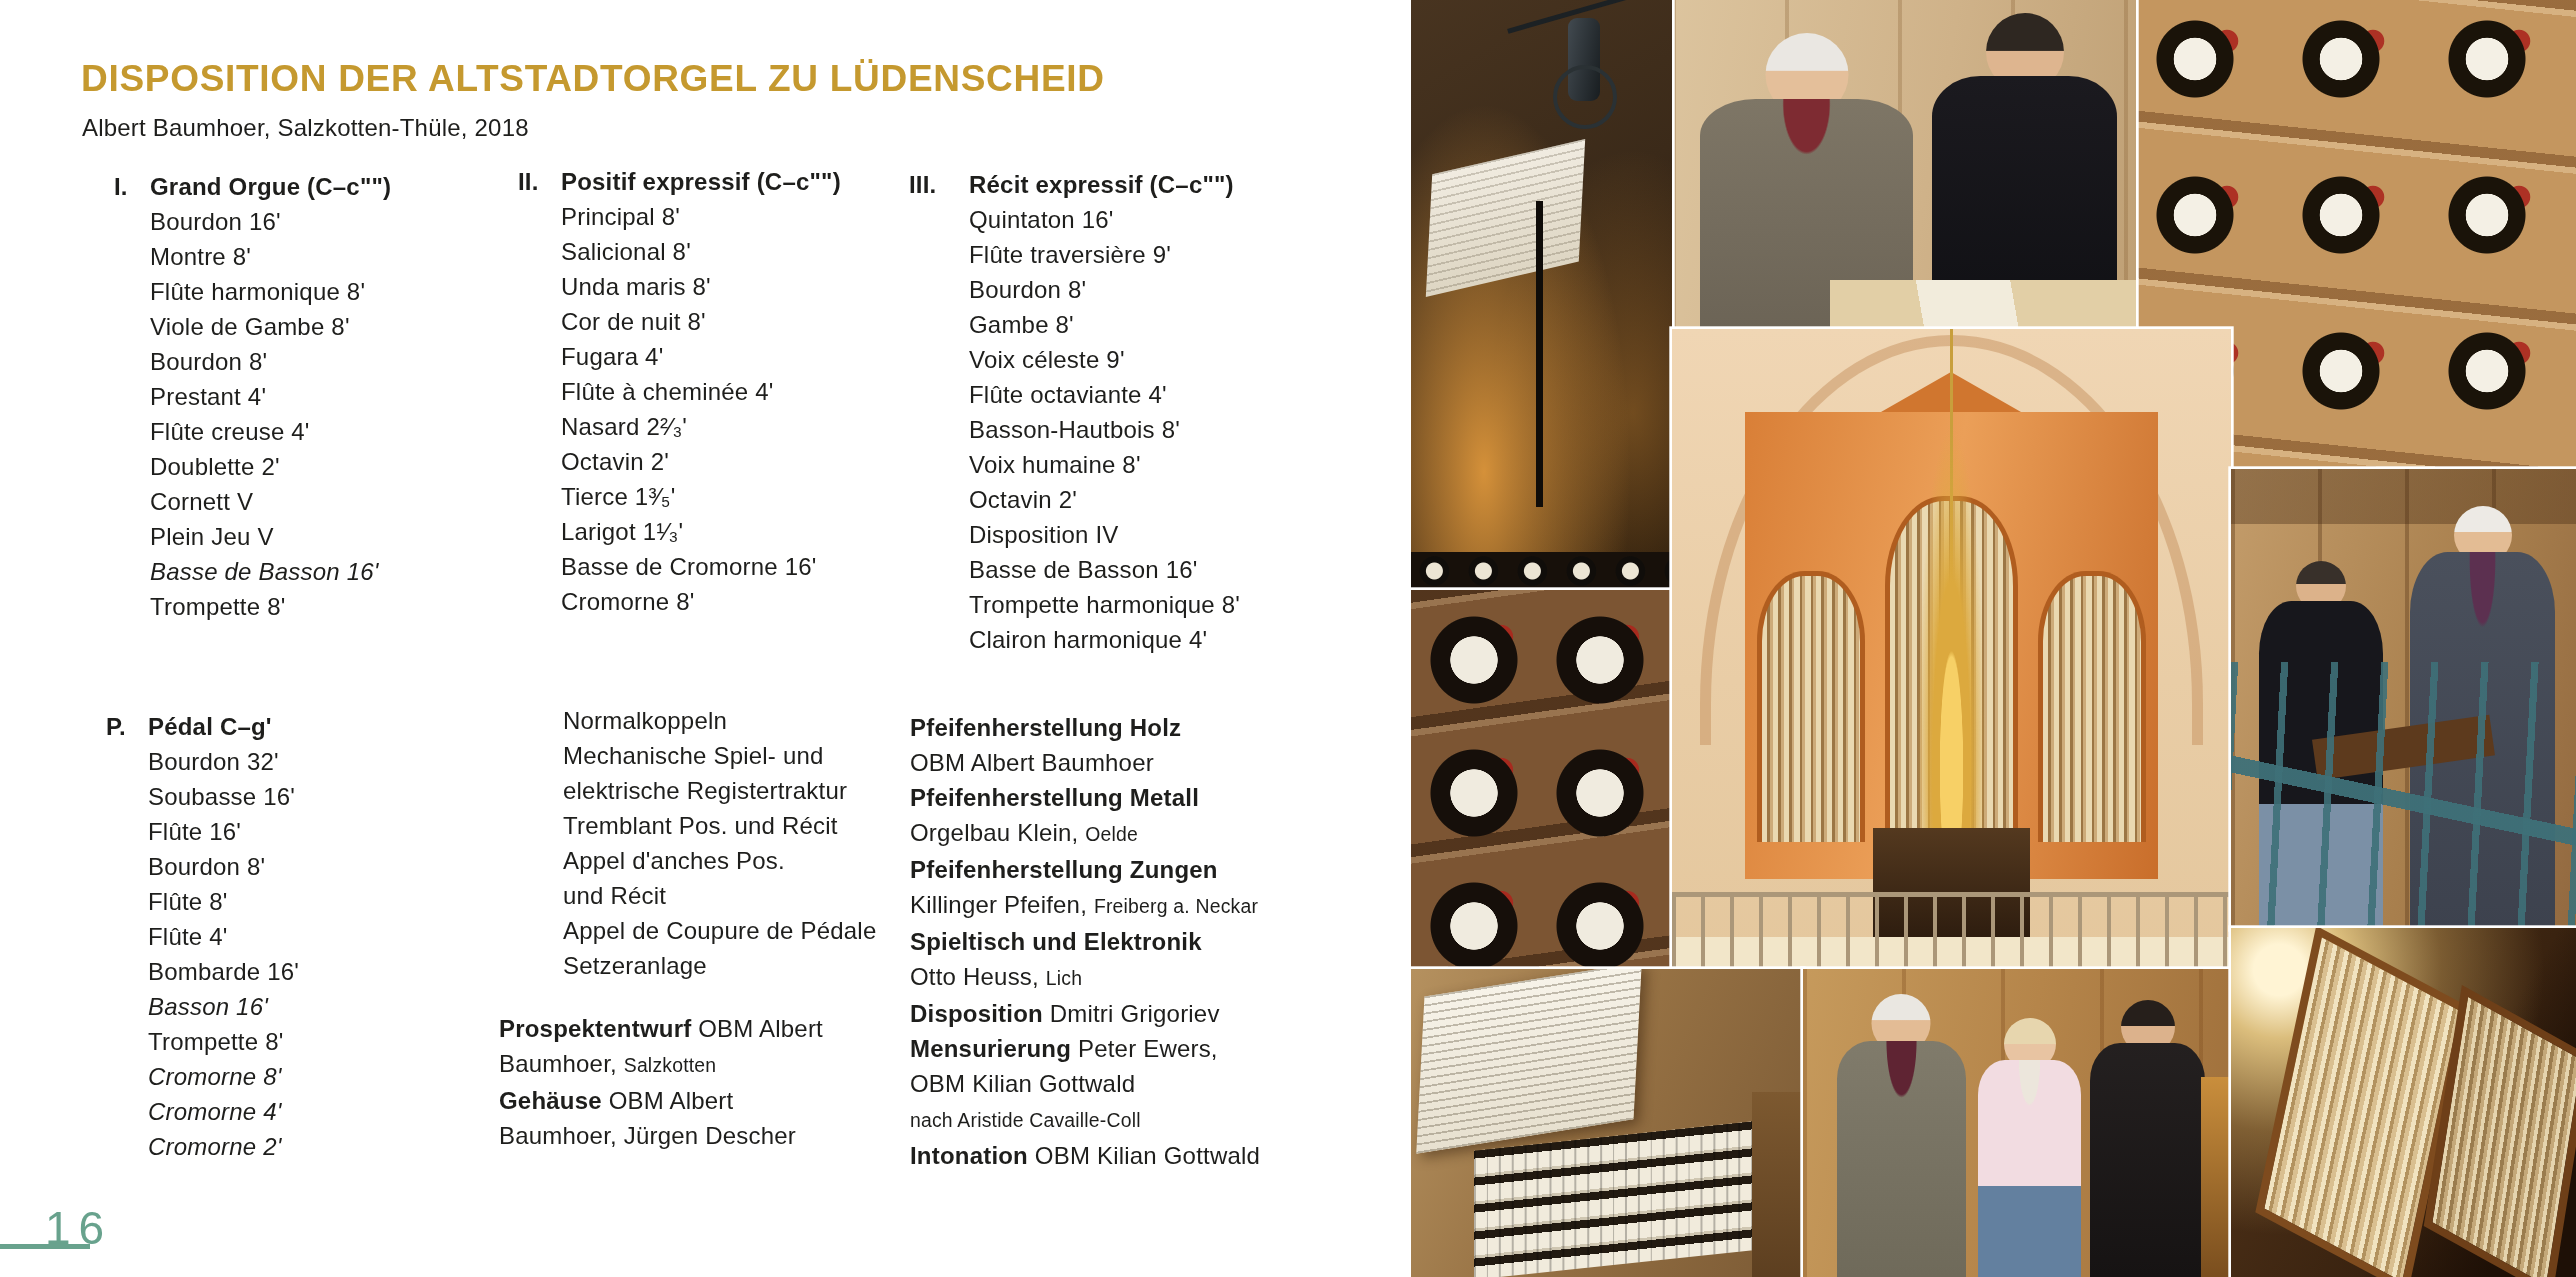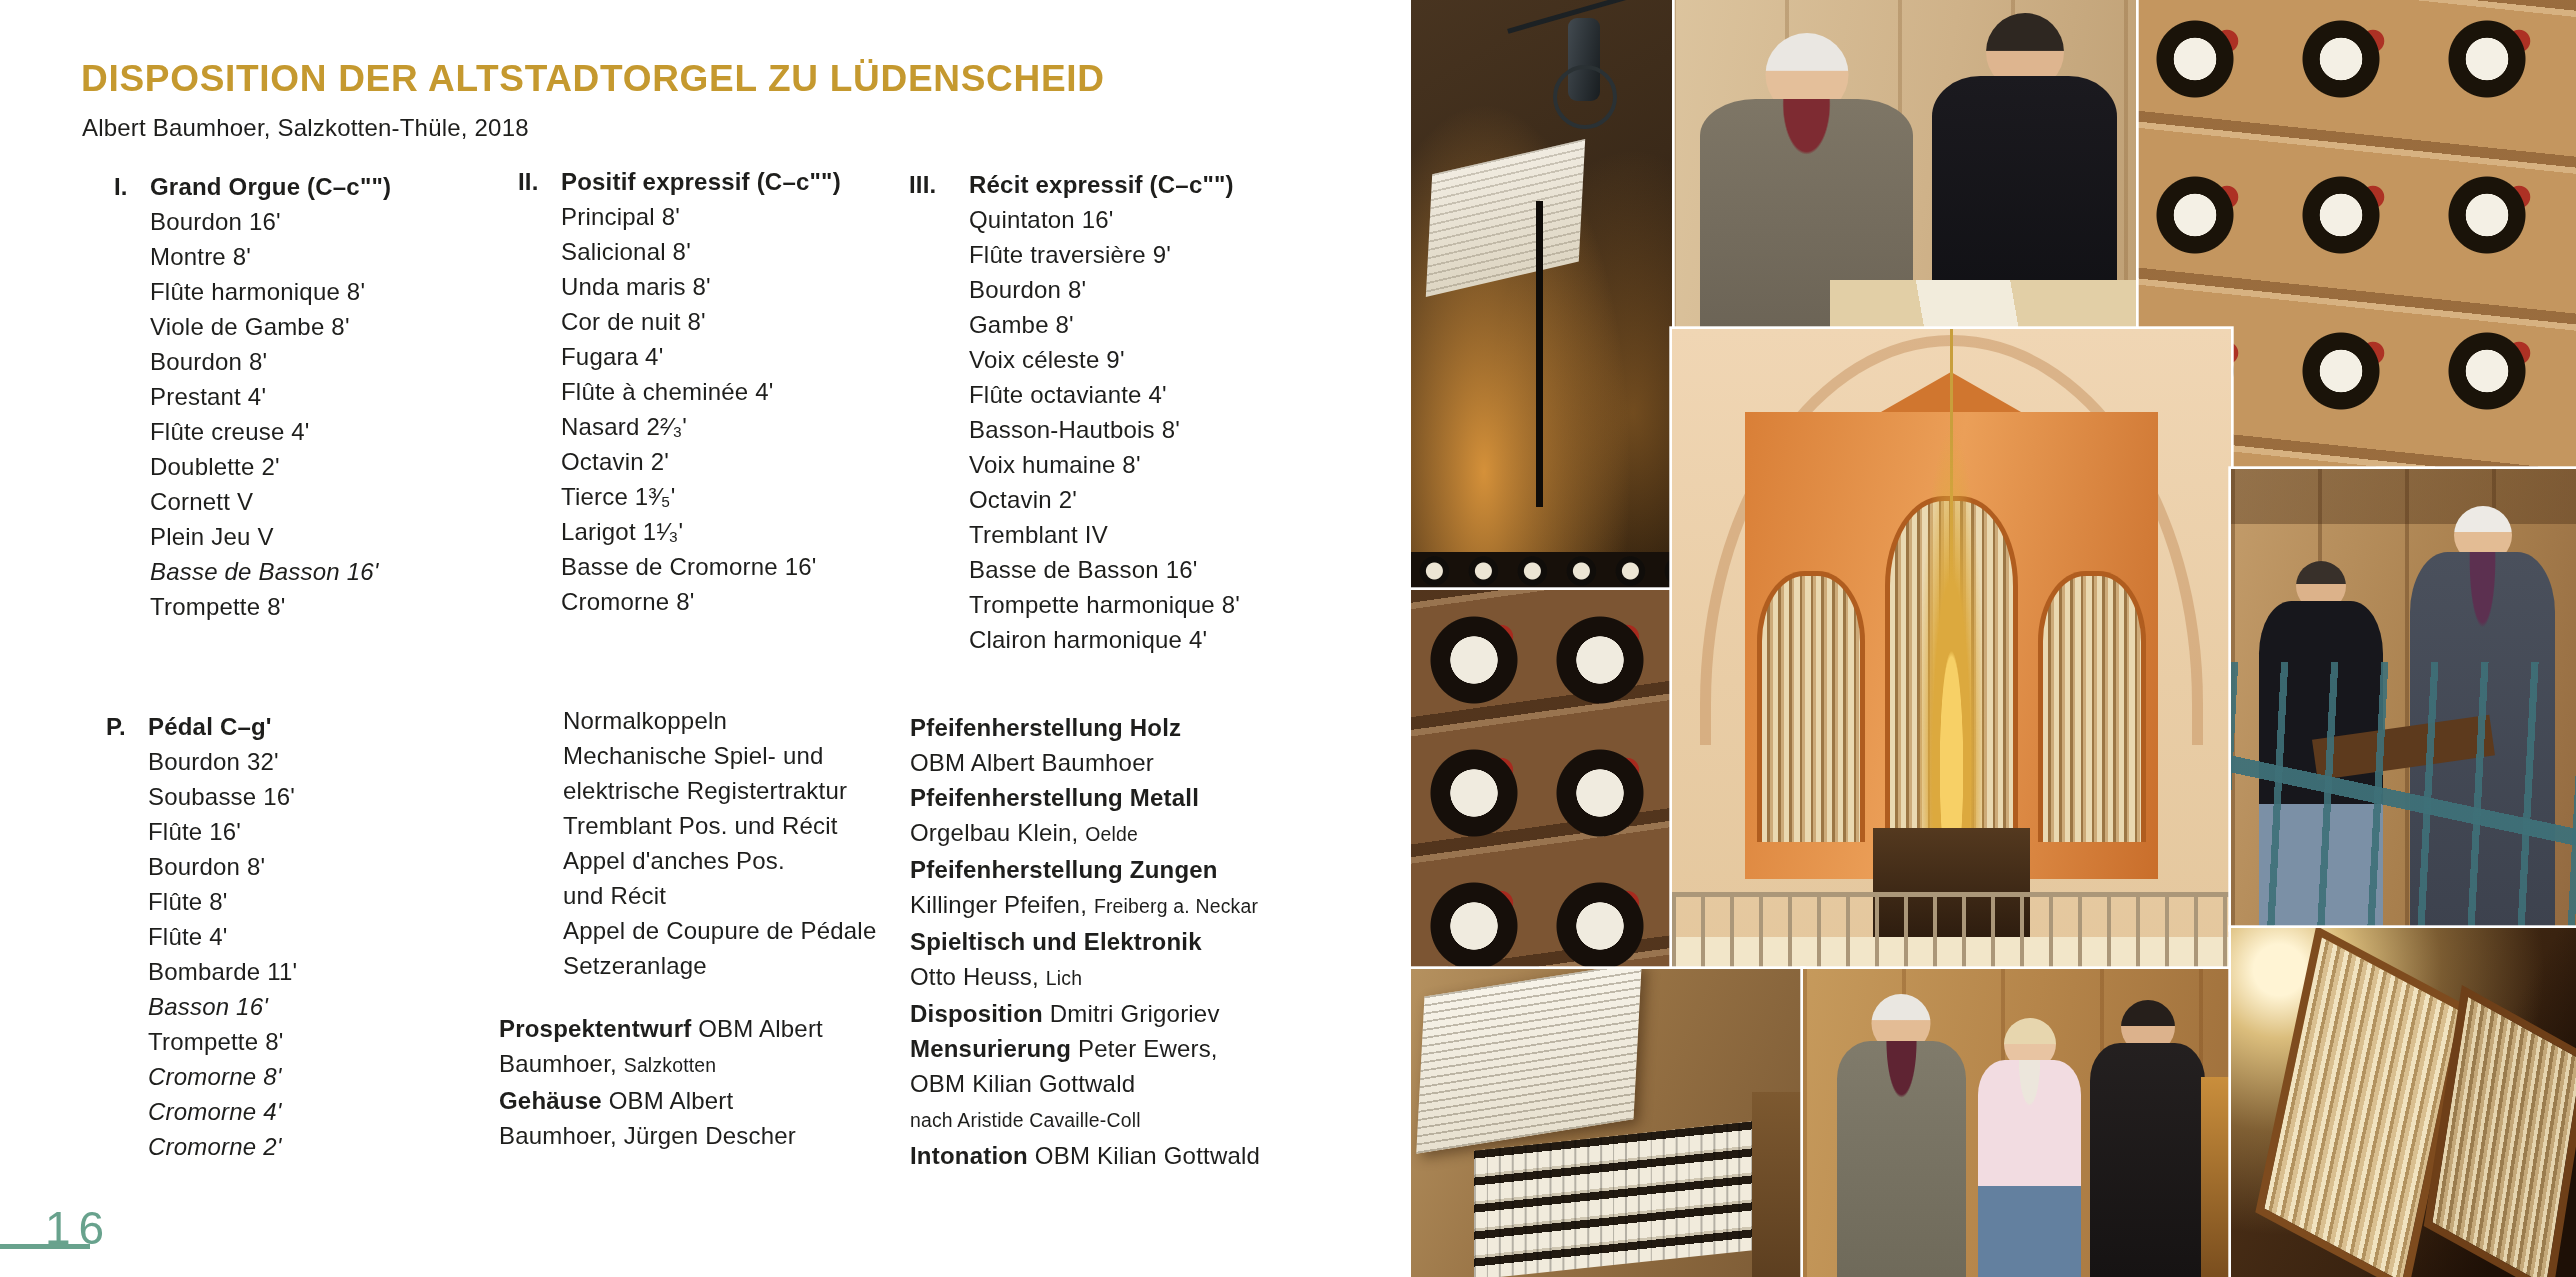--- a/index.html
+++ b/index.html
@@ -153,37 +153,37 @@
       <div class="stops">
           <div class="stop">Quintaton 16'</div>
           <div class="stop">Flûte traversière 9'</div>
           <div class="stop">Bourdon 8'</div>
           <div class="stop">Gambe 8'</div>
           <div class="stop">Voix céleste 9'</div>
           <div class="stop">Flûte octaviante 4'</div>
           <div class="stop">Basson-Hautbois 8'</div>
           <div class="stop">Voix humaine 8'</div>
           <div class="stop">Octavin 2'</div>
-          <div class="stop">Tremblant IV</div>
+          <div class="stop">Disposition IV</div>
           <div class="stop">Basse de Basson 16'</div>
           <div class="stop">Trompette harmonique 8'</div>
           <div class="stop">Clairon harmonique 4'</div>
         </div>
     </div>
 
     <div class="division" style="left:106px;top:709px;--indent:42px">
       <div class="div-head"><span class="numeral">P.</span><span>Pédal C–g'</span></div>
       <div class="stops">
           <div class="stop">Bourdon 32'</div>
           <div class="stop">Soubasse 16'</div>
           <div class="stop">Flûte 16'</div>
           <div class="stop">Bourdon 8'</div>
           <div class="stop">Flûte 8'</div>
           <div class="stop">Flûte 4'</div>
-          <div class="stop">Bombarde 11'</div>
+          <div class="stop">Bombarde 16'</div>
           <div class="stop it">Basson 16'</div>
           <div class="stop">Trompette 8'</div>
           <div class="stop it">Cromorne 8'</div>
           <div class="stop it">Cromorne 4'</div>
           <div class="stop it">Cromorne 2'</div>
         </div>
     </div>
 
     <div class="textblock" style="left:563px;top:703px">
         <div>Normalkoppeln</div>

